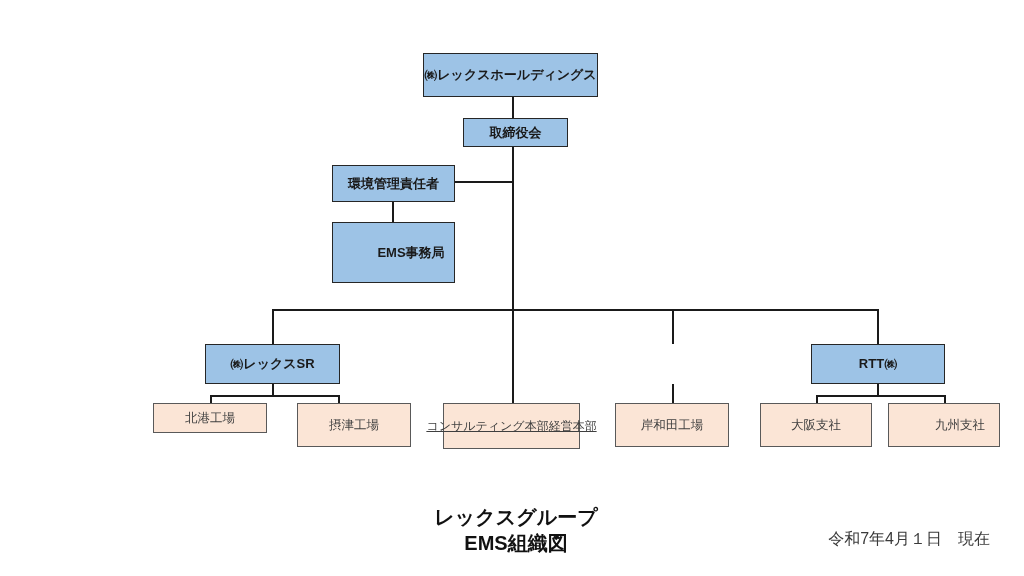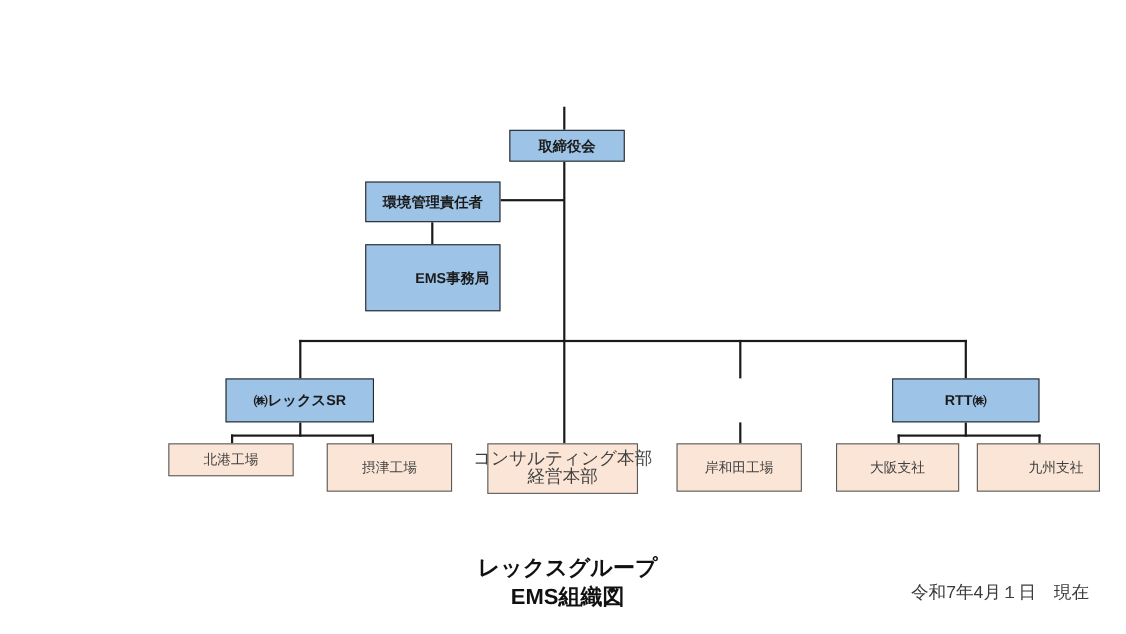--- a/index.html
+++ b/index.html
@@ -24,21 +24,21 @@
     font-weight:bold;
     font-size:13px;
   }
   .peach{
     background:#FBE5D6;
     border:1.5px solid #595959;
     color:#3f3f3f;
     font-weight:normal;
     font-size:12.5px;
   }
-  .peach.two-line{flex-direction:column;line-height:16px;font-size:16px;}
+  .peach.two-line{flex-direction:row;line-height:16px;font-size:12px;text-decoration:underline;}
   .lv{position:absolute;width:2px;background:#1a1a1a;}
   .lh{position:absolute;height:2px;background:#1a1a1a;}
 
   
   .n-holdings{left:423px;top:53px;width:175px;height:44px;}
   .n-board{left:463px;top:118px;width:105px;height:29px;}
   .n-env{left:332px;top:165px;width:123px;height:37px;}
   .n-ems{left:332px;top:222px;width:123px;height:61px;padding-left:35px;}
   .n-sr{left:205px;top:344px;width:135px;height:40px;}
   .n-rf{left:605px;top:344px;width:137px;height:40px;}
@@ -96,20 +96,21 @@
   <div class="lv c9"></div>
   <div class="lh c10"></div>
   <div class="lv c11"></div>
   <div class="lv c12"></div>
   <div class="lv c13"></div>
   <div class="lv c14"></div>
   <div class="lh c15"></div>
   <div class="lv c16"></div>
   <div class="lv c17"></div>
 
+  <div class="node blue n-holdings">㈱レックスホールディングス</div>
   <div class="node blue n-board">取締役会</div>
   <div class="node blue n-env">環境管理責任者</div>
   <div class="node blue n-ems">EMS事務局</div>
   <div class="node blue n-sr">㈱レックスSR</div>
   <div class="node blue n-rtt">RTT㈱</div>
 
   <div class="node peach n-hokko">北港工場</div>
   <div class="node peach n-settsu">摂津工場</div>
   <div class="node peach two-line n-consult">
     <span>コンサルティング本部</span>

